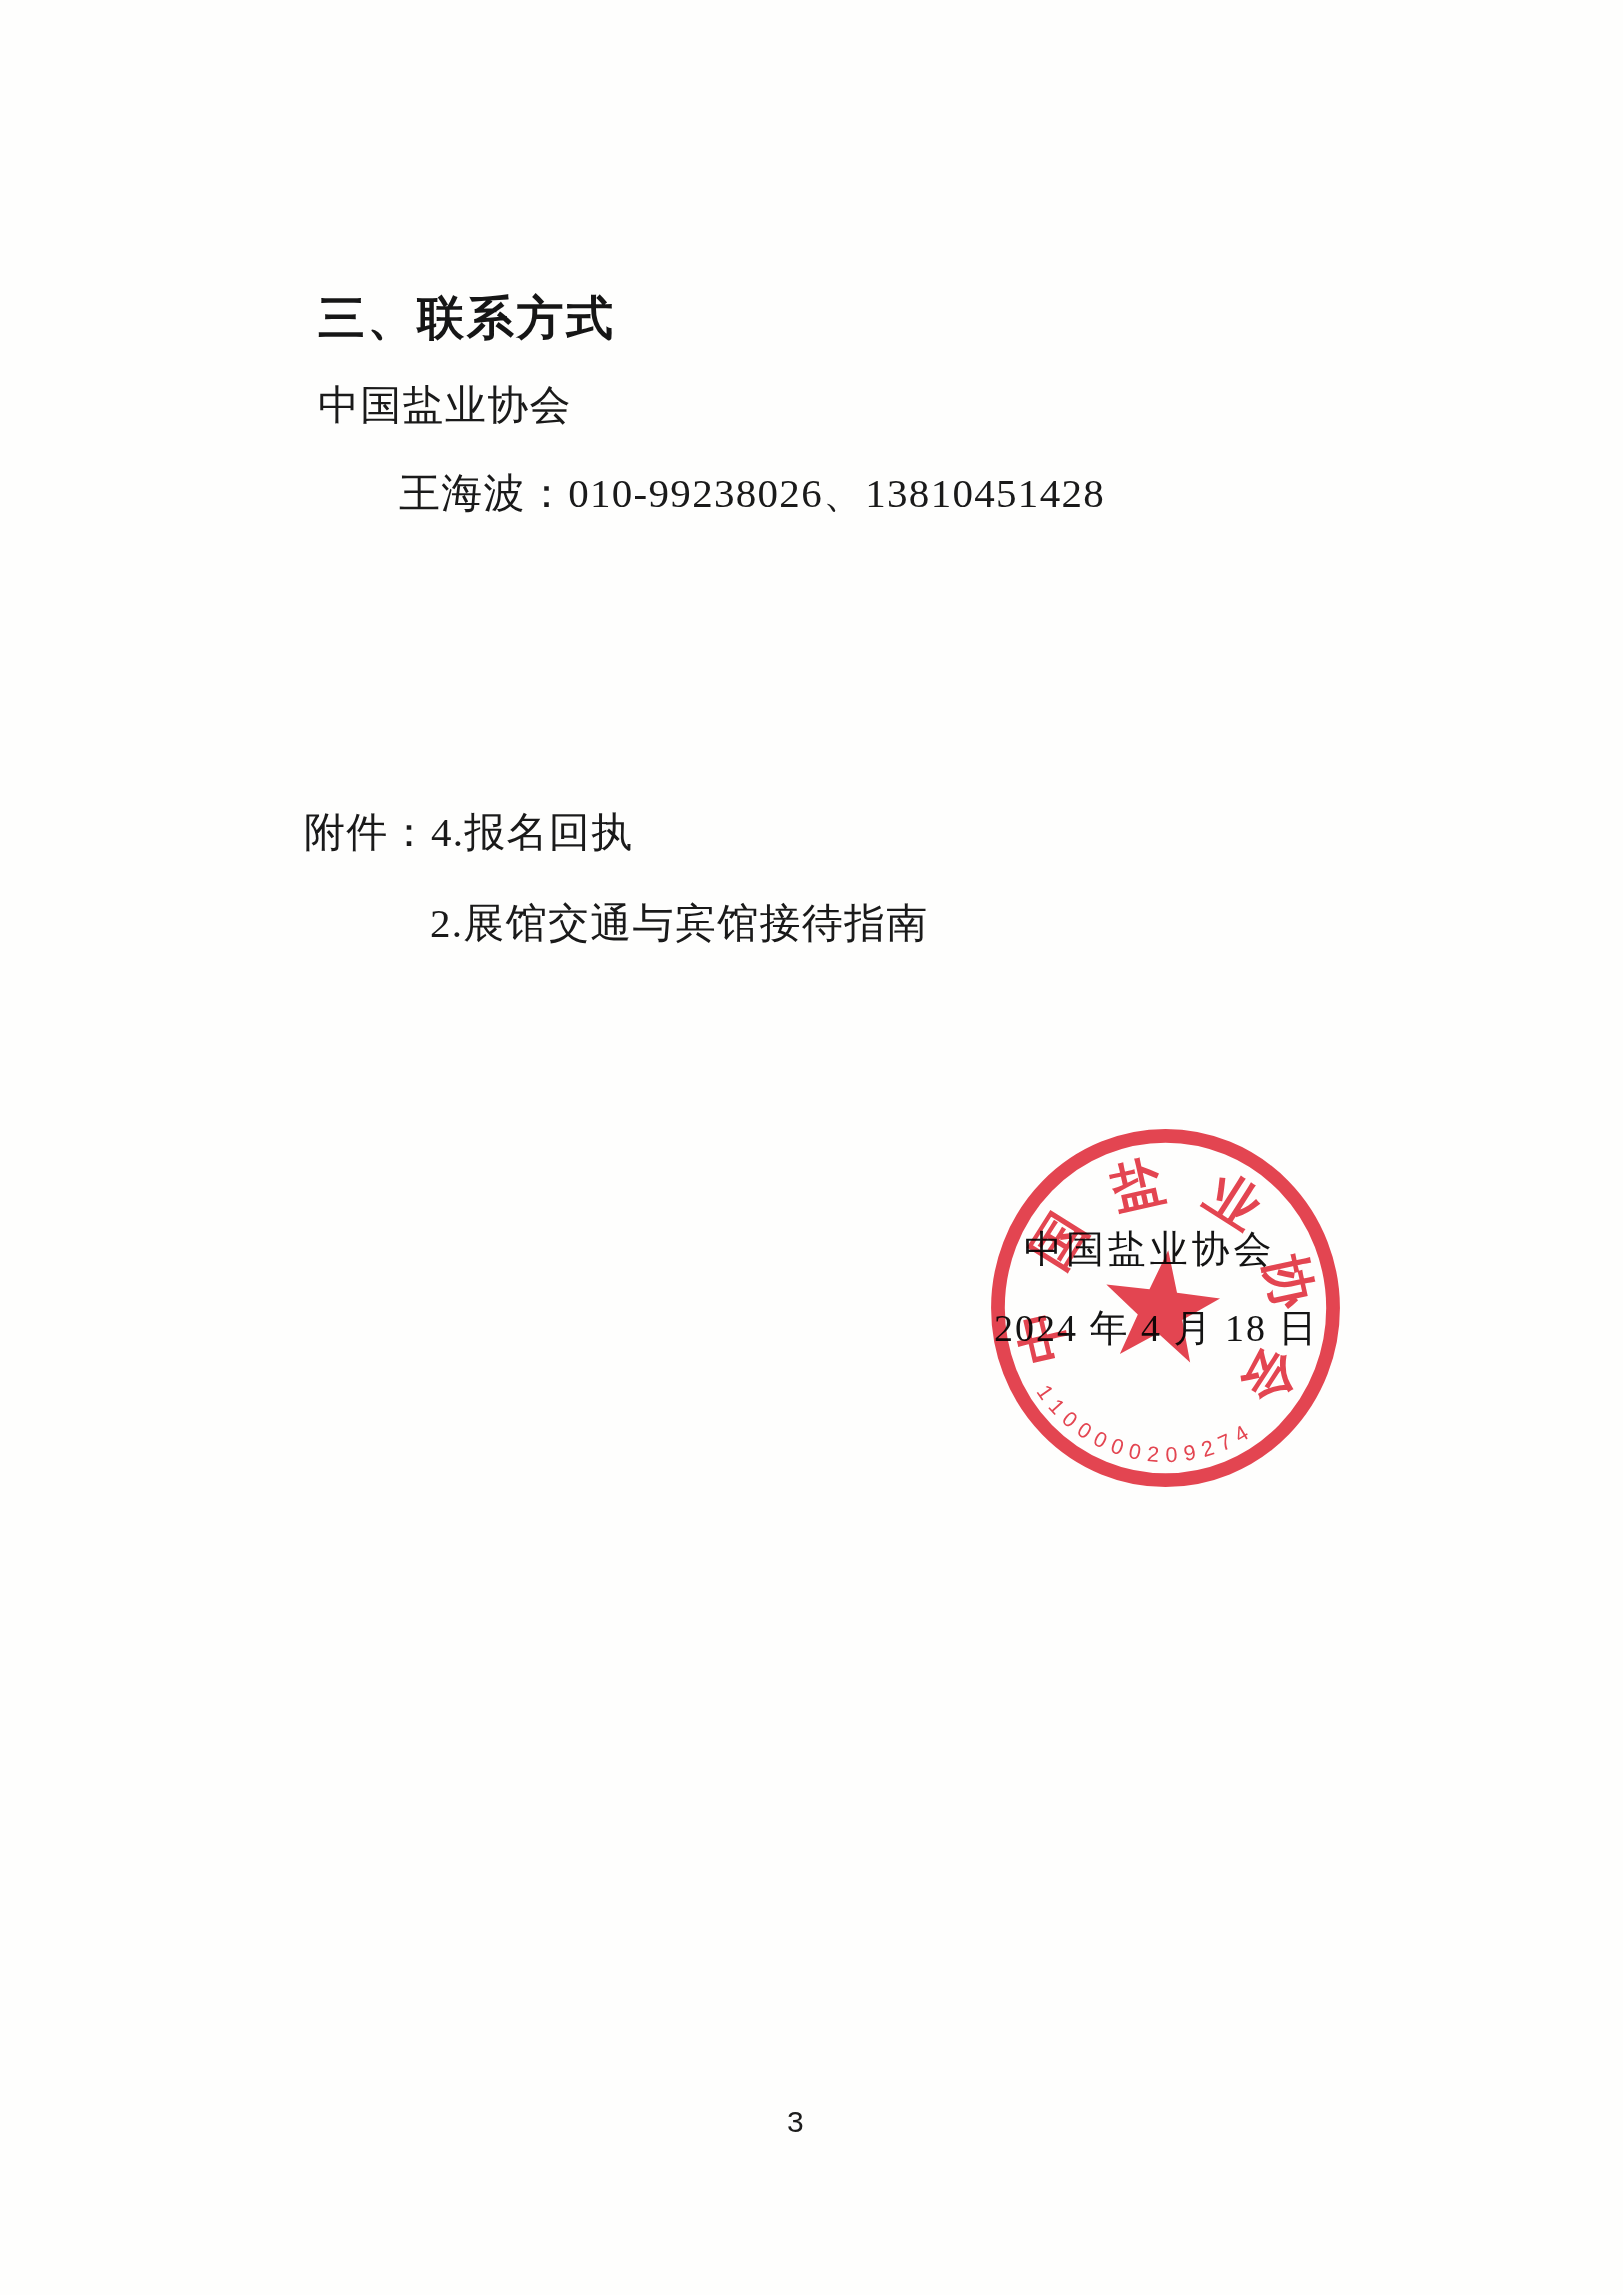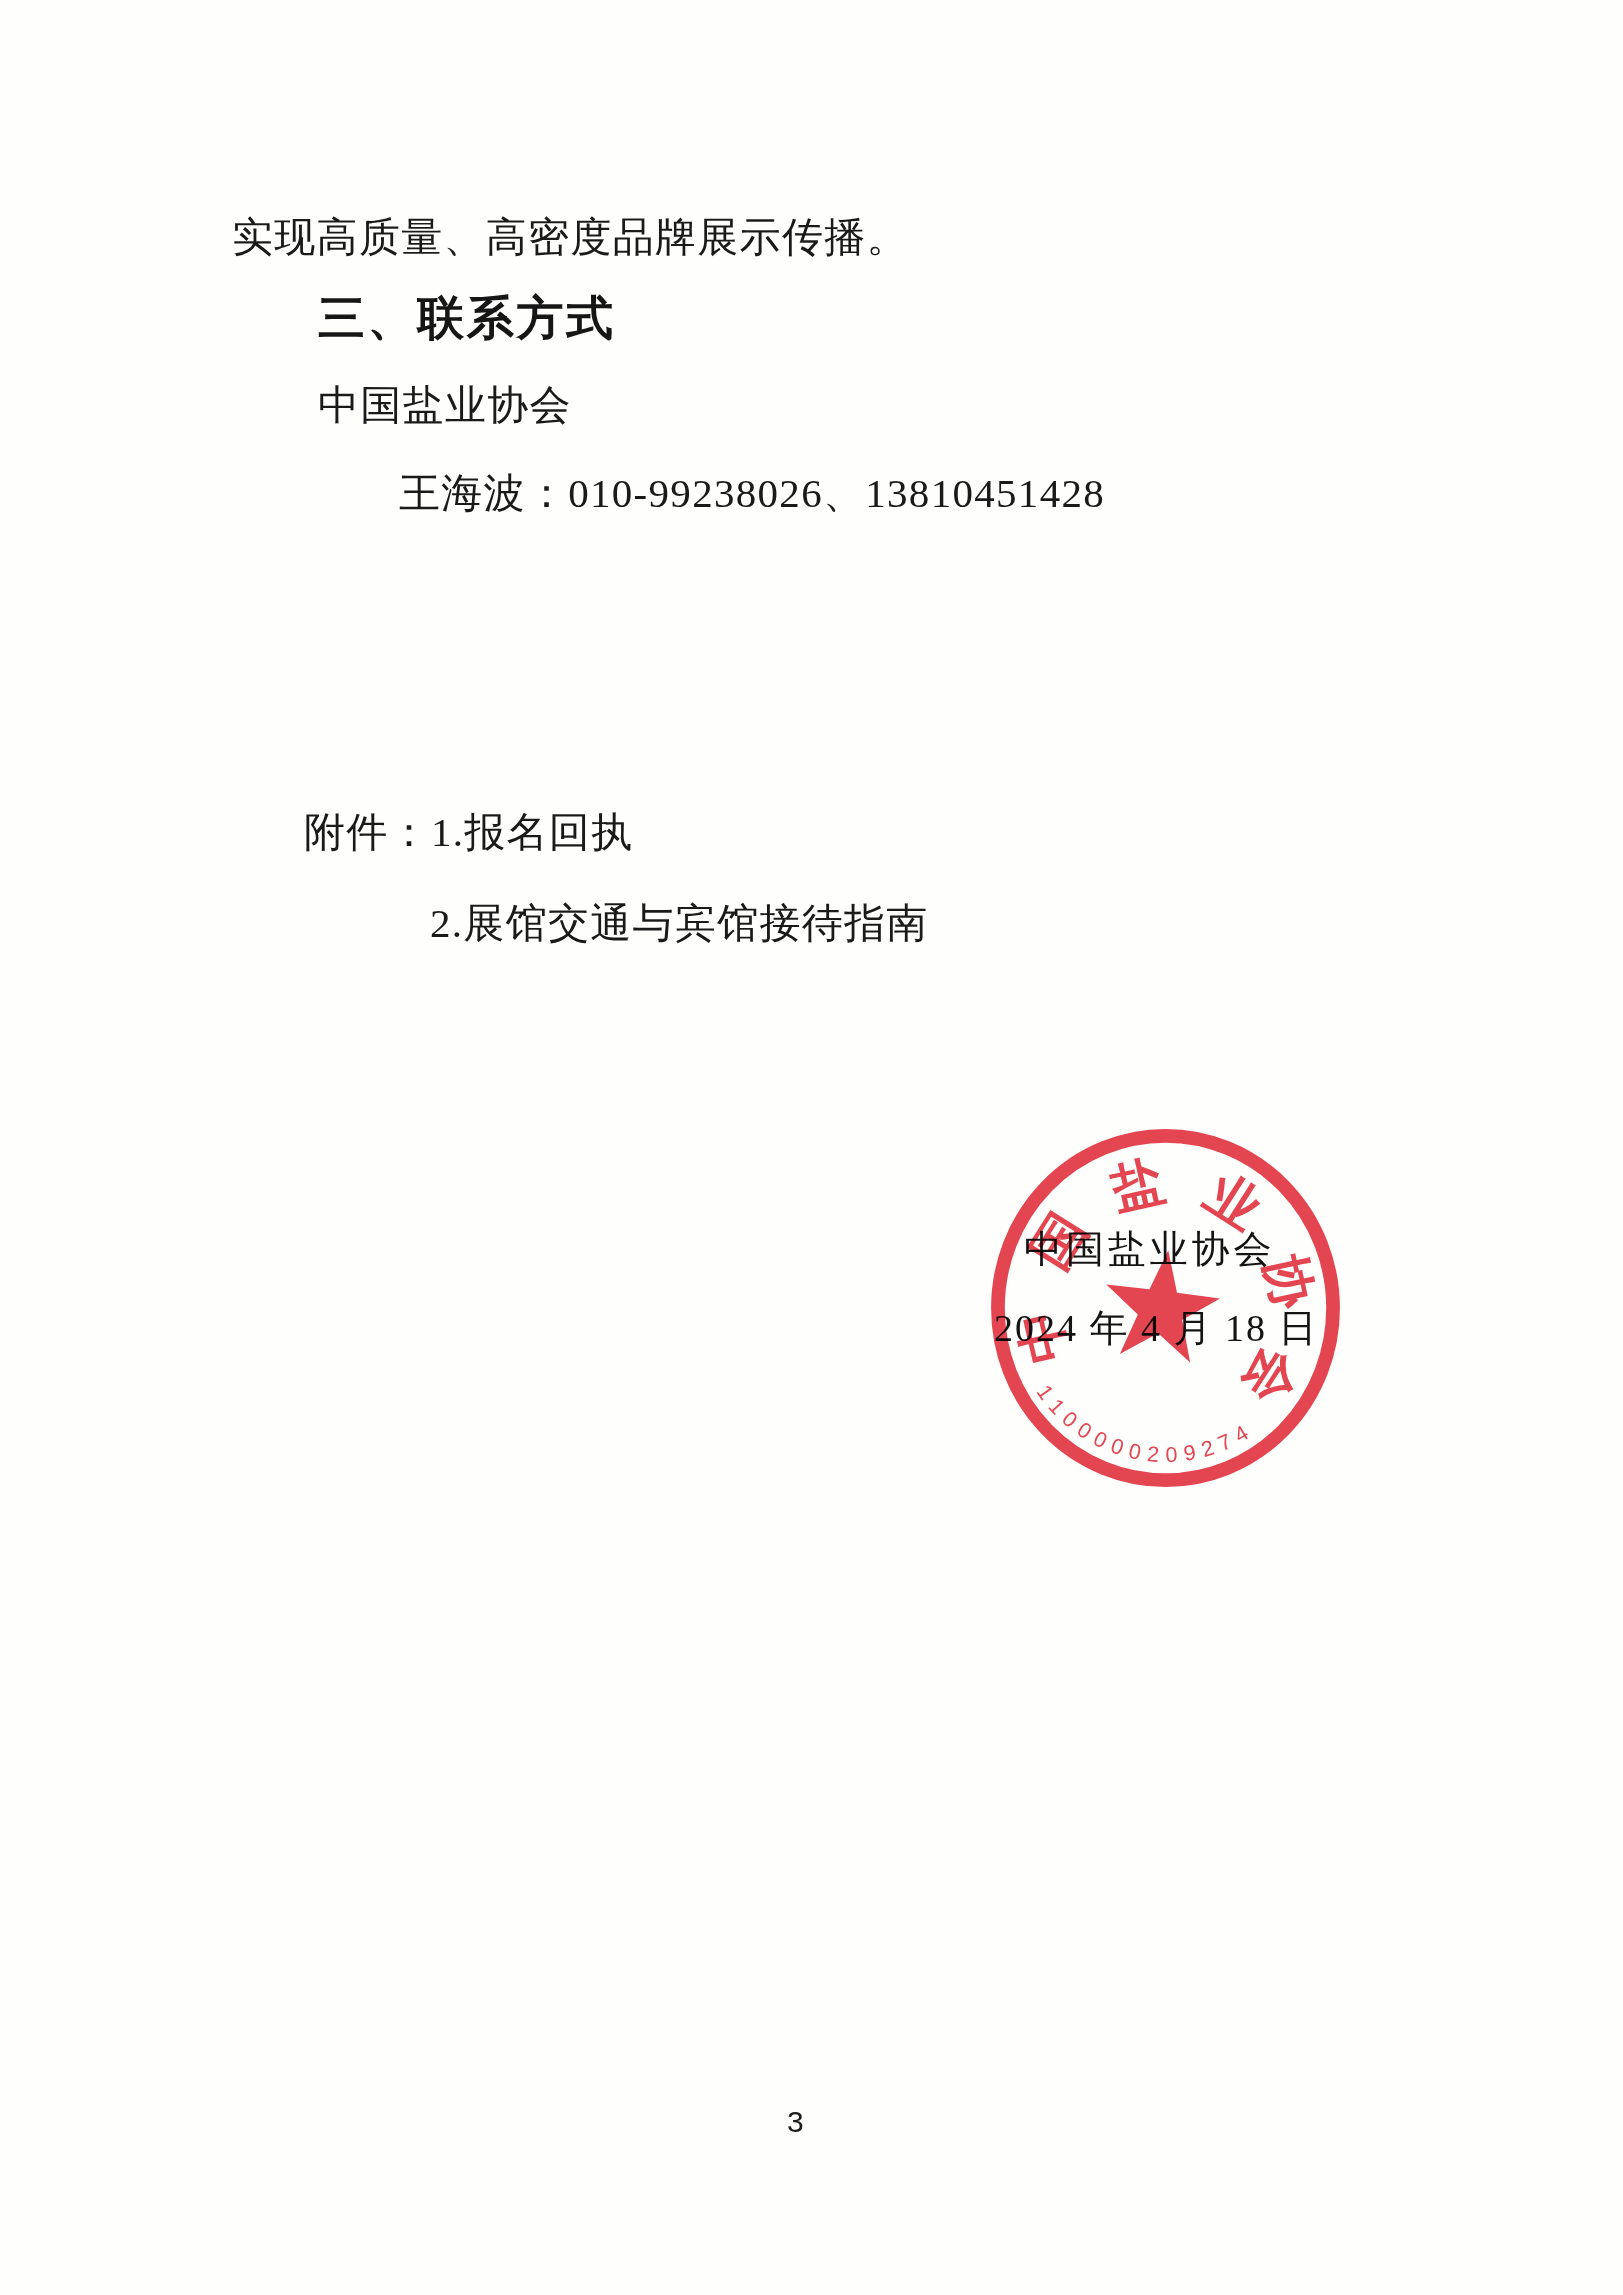--- a/index.html
+++ b/index.html
@@ -67,32 +67,31 @@
     fill: currentColor;
     text-anchor: middle;
     dominant-baseline: central;
   }
 </style>
 </head>
 <body>
 
 <div class="page">
 
-  <div class="line body-text" style="left:232px; top:215px">实现高质量、高密度品牌展示传播。</div>
 
   <div class="line heading" style="left:318px; top:296px">三、联系方式</div>
 
   <div class="line body-text" style="left:318px; top:383px">中国盐业协会</div>
 
   <div class="line body-text" style="left:399px; top:471px">王海波：010-99238026、13810451428</div>
 
 
 
   <div class="line body-text" style="left:304px; top:810px">
-    <span>附件：</span><span>1.报名回执</span>
+    <span>附件：</span><span>4.报名回执</span>
   </div>
 
   <div class="line body-text" style="left:430px; top:901px">2.展馆交通与宾馆接待指南</div>
 
   <div class="stamp-wrap" style="color: rgb(226, 60, 72);">
     <svg viewBox="0 0 536 550" xmlns="http://www.w3.org/2000/svg">
       <ellipse cx="268" cy="275" rx="256" ry="263" fill="none" stroke="currentColor" stroke-width="21"></ellipse>
       <g id="stamp-star">
           <polygon points="261.0,186.0 282.2,248.9 348.5,249.6 295.2,289.1 315.1,352.4 261.0,314.0 206.9,352.4 226.8,289.1 173.5,249.6 239.8,248.9" transform="rotate(7 261 278)" fill="currentColor"></polygon>
         </g>

